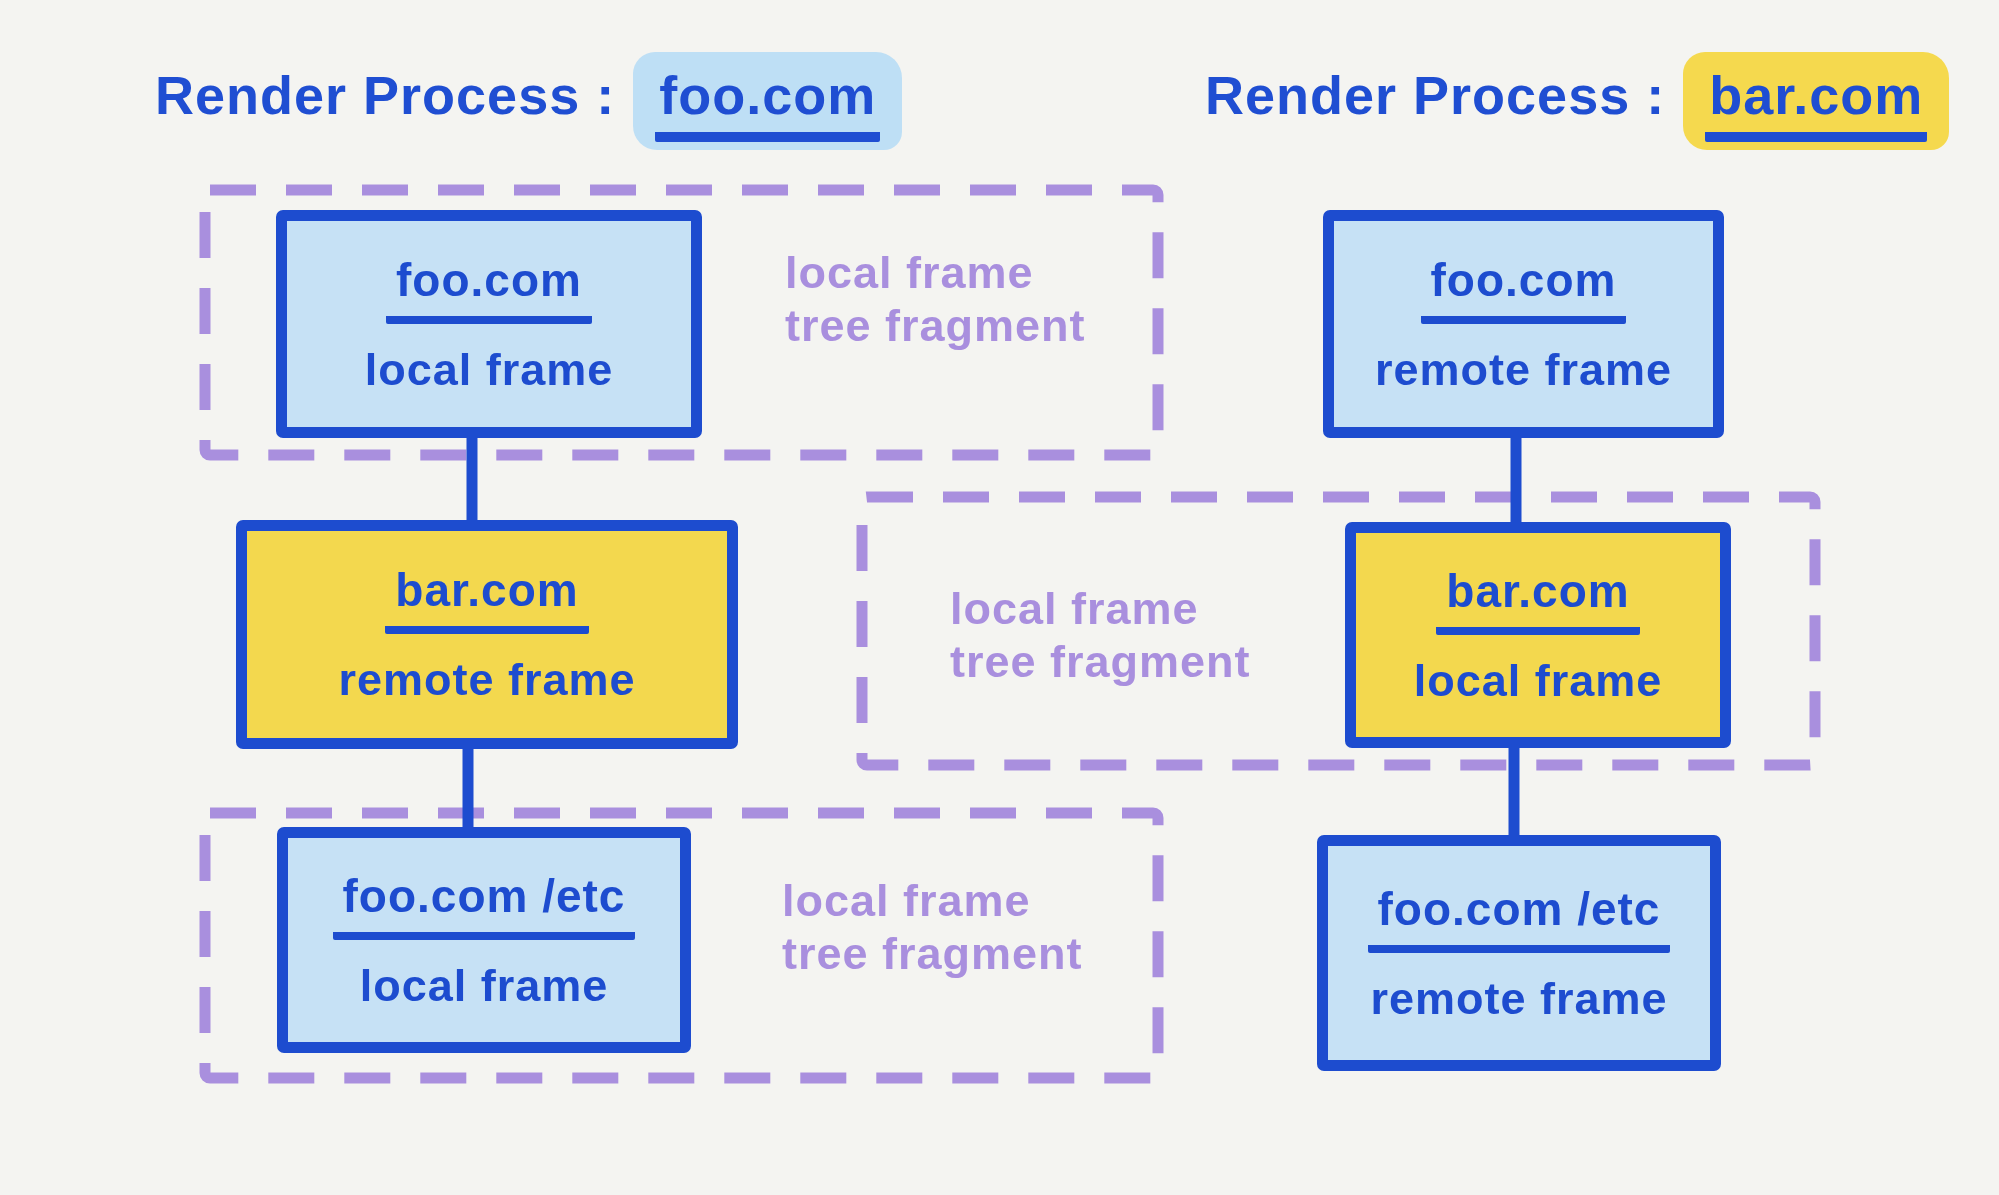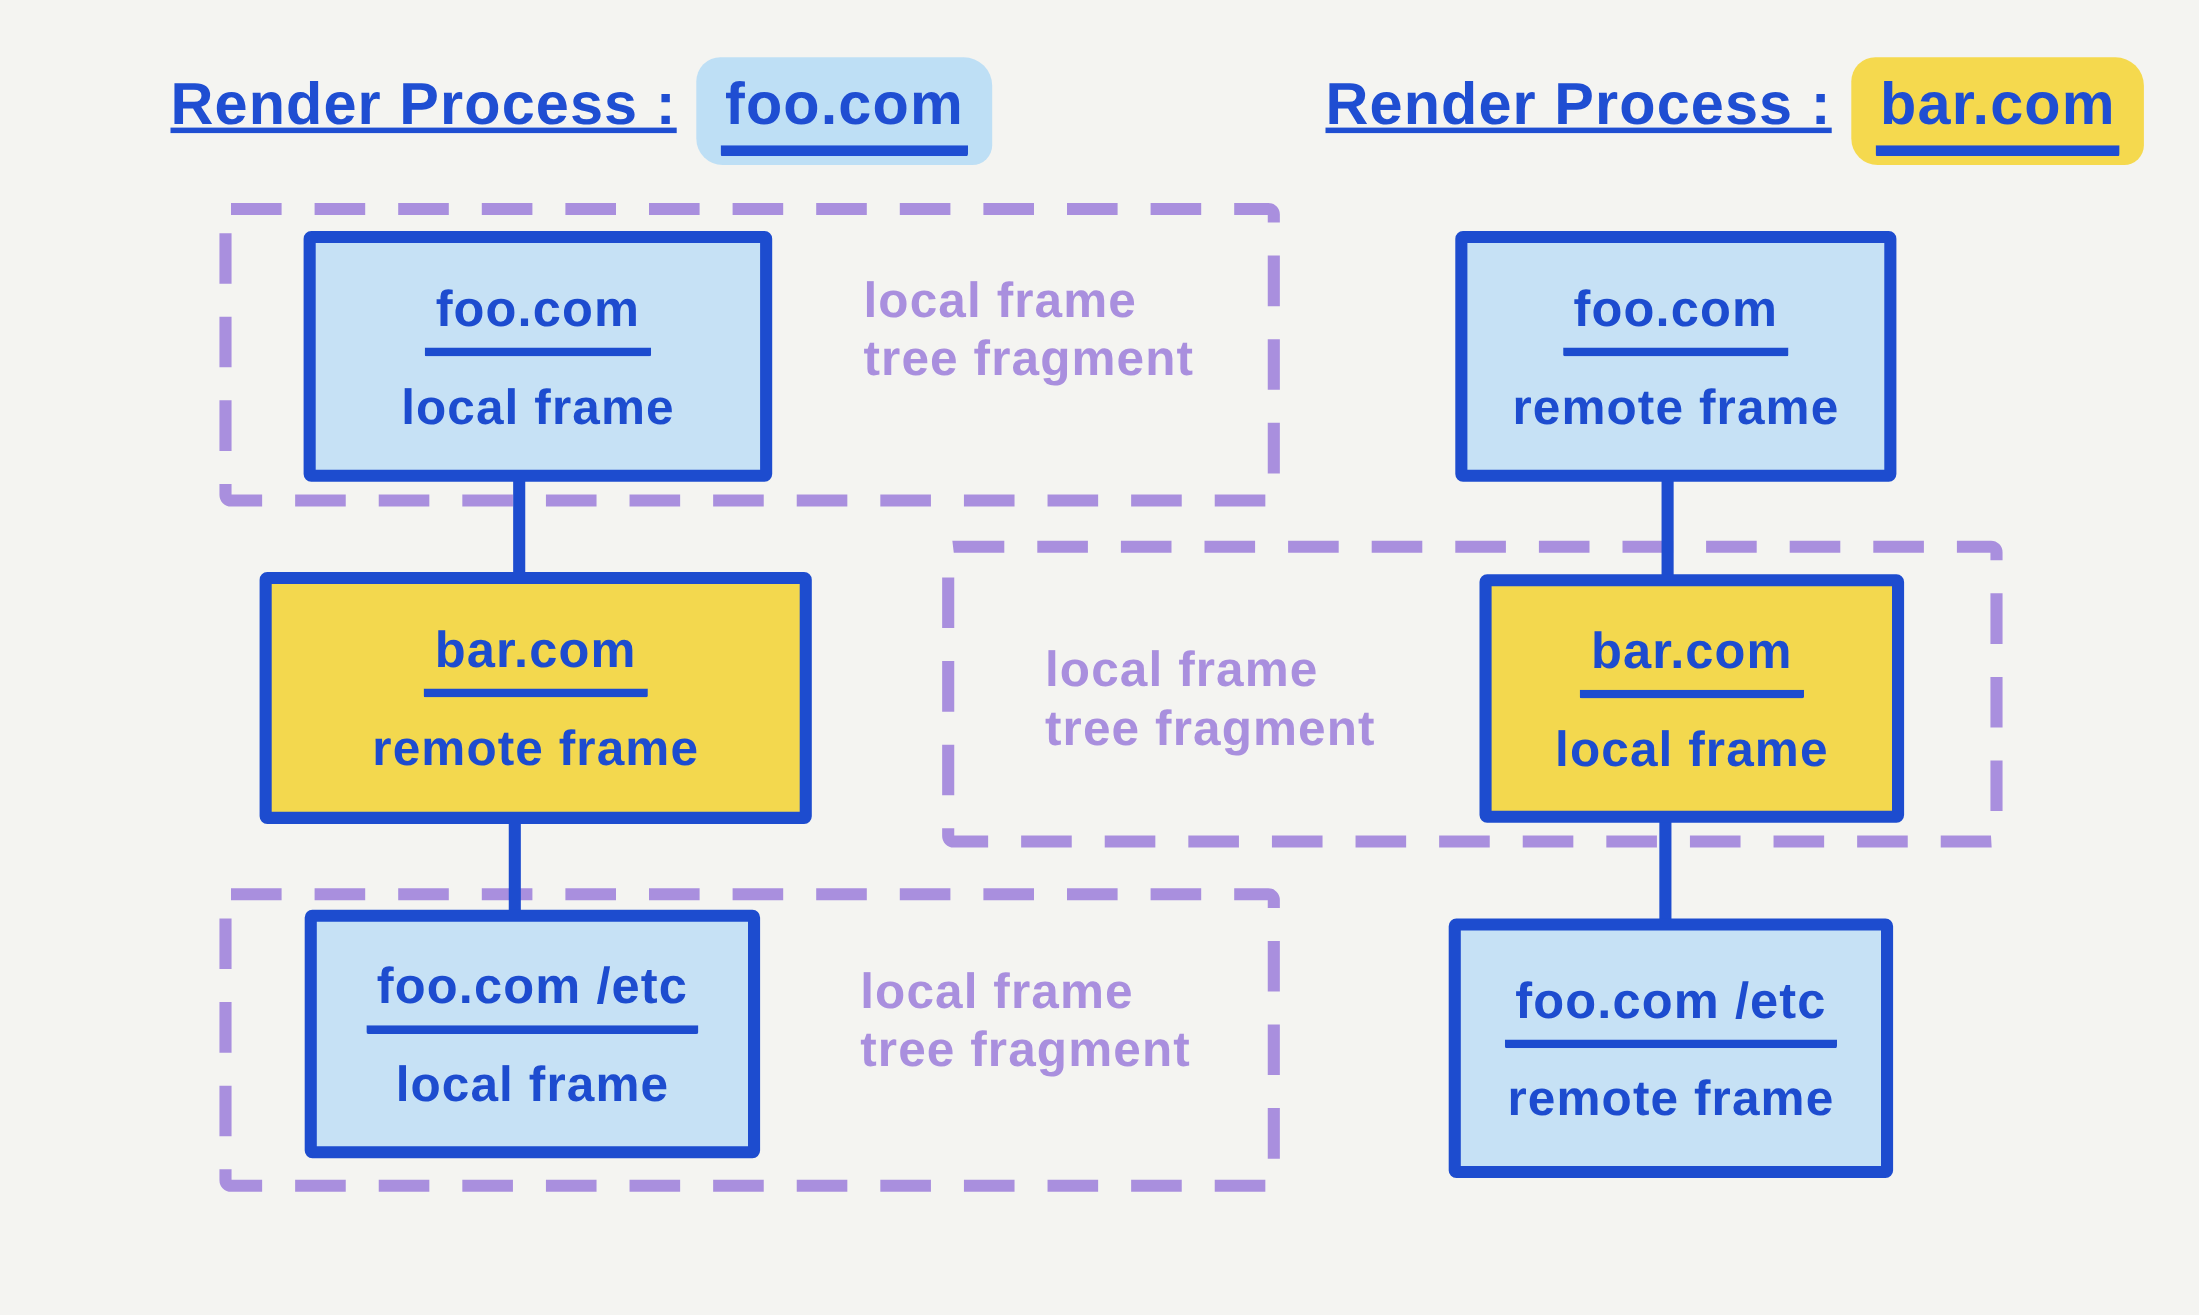--- a/index.html
+++ b/index.html
@@ -26,21 +26,21 @@
     position: absolute;
     display: flex;
     align-items: flex-start;
     gap: 18px;
     font-size: 54px;
     font-weight: 700;
     letter-spacing: 1px;
     color: #1f4ed2;
     white-space: nowrap;
   }
-  .title-prefix { padding-top: 12px; text-decoration: underline; }
+  .title-prefix { padding-top: 12px; }
   .title-highlight {
     display: inline-block;
     padding: 12px 22px 8px 22px;
     border-radius: 22px 26px 18px 24px;
   }
   .hl-blue   { background: #bedff5; }
   .hl-yellow { background: #f5d94e; }
   .title-domain-underline {
     display: inline-block;
     border-bottom: 10px solid #1f4ed2;

